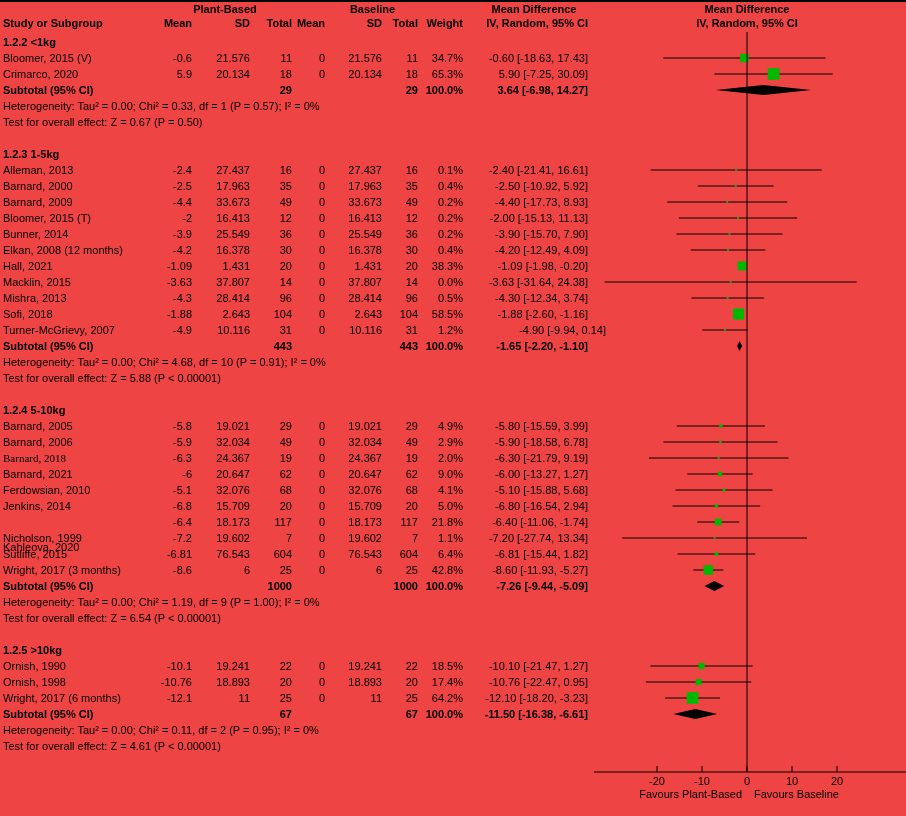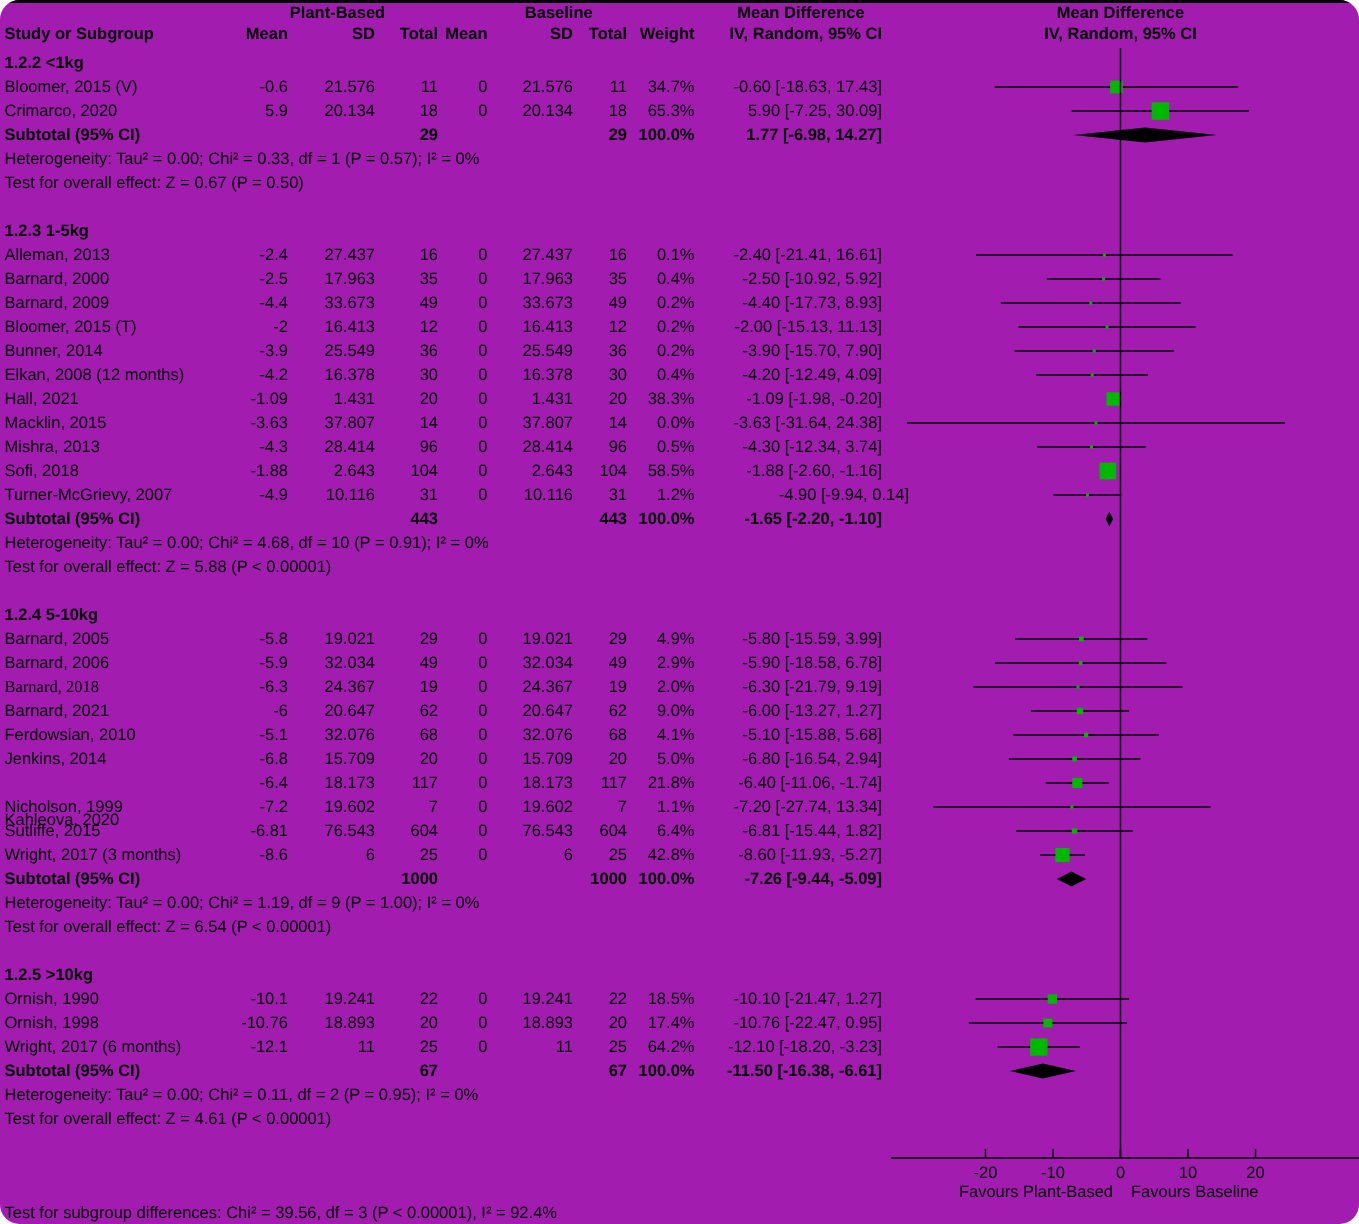--- a/index.html
+++ b/index.html
@@ -1,20 +1,19 @@
 <!DOCTYPE html>
 <html><head>
 <meta charset="utf-8">
 <style>
   html,body { margin:0; padding:0; background:#ffffff; }
   #forest {
-    position:relative; width:906px; height:816px; background:#a21caf;
+    position:relative; width:906px; height:816px; background:#ef4444;
     font-family:"Liberation Sans", sans-serif; font-size:11px; color:#000;
     overflow:hidden;
-    border-radius:13px;
   }
   .cell { position:absolute; white-space:nowrap; line-height:13px; }
   .ra { text-align:right; }
   .ctr { text-align:center; }
   .bold { font-weight:bold; }
   #hdr-sep { position:absolute; left:0; top:30; width:906px; height:2px; background:#000; }
   #plot-svg { position:absolute; left:0; top:0; pointer-events:none; }
 </style>
 </head>
 <body>
@@ -56,21 +55,21 @@
       <div class="cell ra" style="top: 68px; right: 614px;">18</div>
       <div class="cell ra" style="top: 68px; right: 581px;">0</div>
       <div class="cell ra" style="top: 68px; right: 524px;">20.134</div>
       <div class="cell ra" style="top: 68px; right: 488px;">18</div>
       <div class="cell ra" style="top: 68px; right: 443px; text-align: center;">65.3%</div>
       <div class="cell ra" style="top: 68px; right: 318px;">5.90 [-7.25, 30.09]</div>
       <div class="cell bold" style="top: 84px; left: 3px;">Subtotal (95% CI)</div>
       <div class="cell ra bold" style="top: 84px; right: 614px;">29</div>
       <div class="cell ra bold" style="top: 84px; right: 488px;">29</div>
       <div class="cell ra bold" style="top: 84px; right: 443px;">100.0%</div>
-      <div class="cell ra bold" style="top: 84px; right: 318px;">1.77 [-6.98, 14.27]</div>
+      <div class="cell ra bold" style="top: 84px; right: 318px;">3.64 [-6.98, 14.27]</div>
       <div class="cell" style="top: 100px; left: 3px;">Heterogeneity: Tau² = 0.00; Chi² = 0.33, df = 1 (P = 0.57); I² = 0%</div>
       <div class="cell" style="top: 116px; left: 3px;">Test for overall effect: Z = 0.67 (P = 0.50)</div>
       <div class="cell bold" style="top: 148px; left: 3px;">1.2.3 1-5kg</div>
       <div class="cell" style="top: 164px; left: 3px;">Alleman, 2013</div>
       <div class="cell ra" style="top: 164px; right: 714px;">-2.4</div>
       <div class="cell ra" style="top: 164px; right: 656px;">27.437</div>
       <div class="cell ra" style="top: 164px; right: 614px;">16</div>
       <div class="cell ra" style="top: 164px; right: 581px;">0</div>
       <div class="cell ra" style="top: 164px; right: 524px;">27.437</div>
       <div class="cell ra" style="top: 164px; right: 488px;">16</div>
@@ -374,14 +373,13 @@
       <line x1="747" y1="772" x2="747" y2="766" stroke="#000000" stroke-width="1"></line>
       <text x="747" y="785" text-anchor="middle" font-size="11px" fill="#000000">0</text>
       <line x1="792" y1="772" x2="792" y2="766" stroke="#000000" stroke-width="1"></line>
       <text x="792" y="785" text-anchor="middle" font-size="11px" fill="#000000">10</text>
       <line x1="837" y1="772" x2="837" y2="766" stroke="#000000" stroke-width="1"></line>
       <text x="837" y="785" text-anchor="middle" font-size="11px" fill="#000000">20</text>
       <text x="742" y="798" text-anchor="end" font-size="11px" fill="#000000">Favours Plant-Based</text>
       <text x="754" y="798" text-anchor="start" font-size="11px" fill="#000000">Favours Baseline</text>
     </svg>
 
-  <div class="cell" style="left:3px;top:803px;">Test for subgroup differences: Chi² = 39.56, df = 3 (P &lt; 0.00001), I² = 92.4%</div>
 </div>
 
 </body></html>

